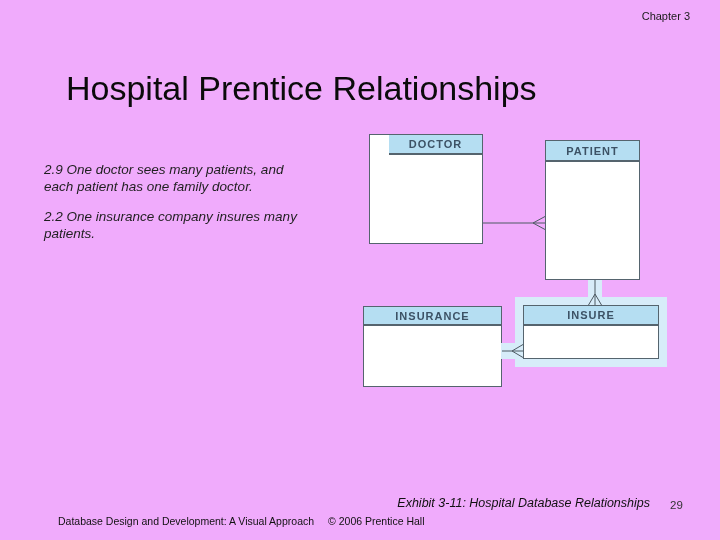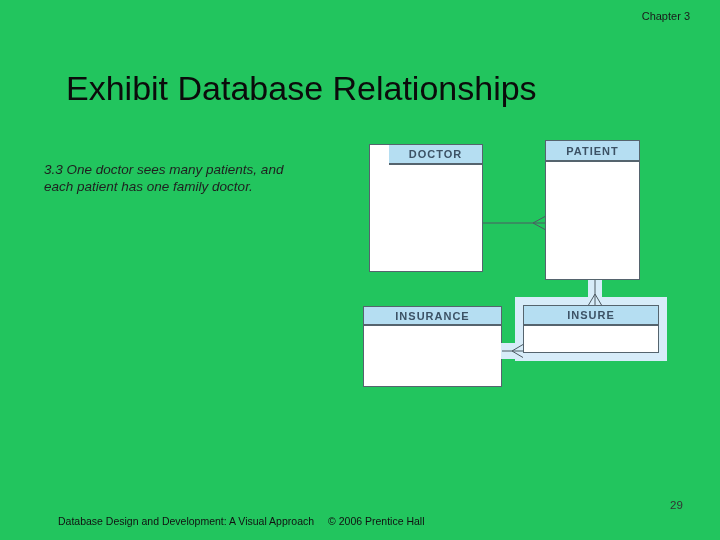--- a/index.html
+++ b/index.html
@@ -1,61 +1,63 @@
 <!DOCTYPE html>
 <html><head>
 <meta charset="utf-8">
 <style>
   html,body { margin:0; padding:0; background:#888; }
   .slide {
-    position:relative; width:720px; height:540px; background:#22c55e;
+    position:relative; width:720px; height:540px; background:#f0abfc;
     font-family:"Liberation Sans", sans-serif; overflow:hidden; margin:0 auto;
   }
   .chapter-label { position:absolute; top:10px; right:30px; font-size:11px; color:#1a1a1a; }
   .slide-title { position:absolute; top:69px; left:66px; font-size:34px; color:#0b0b0b; white-space:nowrap; }
   .notes { position:absolute; top:161px; left:44px; width:325px; }
   .note {
     font-style:italic; font-size:13.5px; line-height:17px; color:#1f1f1f;
     white-space:pre-line; margin:0 0 13px 0;
   }
   .entity { position:absolute; border:1px solid #55646e; background:#ffffff; box-sizing:border-box; }
   .entity-header {
     background:#b5def2; border-bottom:2px solid #55646e; box-sizing:border-box;
     display:flex; align-items:center; justify-content:center;
     font-weight:bold; font-size:11px; letter-spacing:1px; color:#3c5265;
   }
-  #entity-doctor    { left:369px; top:144px; width:114px; height:128px;padding-left:19px; }
+  #entity-doctor    { left:369px; top:134px; width:114px; height:110px;padding-left:19px; }
   #entity-doctor    .entity-header { height:20px; }
   #entity-patient   { left:545px; top:140px; width:95px;  height:140px; }
   #entity-patient   .entity-header { height:21px; }
   #entity-insurance { left:363px; top:306px; width:139px; height:81px; }
   #entity-insurance .entity-header { height:19px; }
-  #entity-insure    { left:523px; top:305px; width:136px; height:48px; box-shadow:0 0 0 8px #d7ecf9; }
+  #entity-insure    { left:523px; top:305px; width:136px; height:54px; box-shadow:0 0 0 8px #d7ecf9; }
   #entity-insure    .entity-header { height:20px; }
   .overlay { position:absolute; left:0; top:0; width:720px; height:540px; pointer-events:none; }
   .exhibit-caption {
     position:absolute; top:496px; right:70px; font-style:italic; font-size:12.5px;
     color:#111; white-space:nowrap;
   }
   .page-number { position:absolute; top:499px; left:670px; font-size:11.5px; color:#333; }
   .book-footer { position:absolute; top:515px; left:14px; font-size:10.5px; color:#111; white-space:nowrap;padding-left:44px; }
   .book-footer .gap { display:inline-block; width:14px; }
 </style>
 </head>
 <body>
 
 <div class="slide">
 
   <div class="chapter-label">Chapter 3</div>
 
-  <div class="slide-title">Exhibit Database Relationships</div>
+  <div class="slide-title">Hospital Prentice Relationships</div>
 
   <div class="notes">
-    <p class="note">3.3 One doctor sees many patients, and
+    <p class="note">2.9 One doctor sees many patients, and
 each patient has one family doctor.</p>
+    <p class="note">2.2 One insurance company insures many
+patients.</p>
   </div>
 
   <div class="entity" id="entity-doctor">
     <div class="entity-header">
       <span>DOCTOR</span>
     </div>
   </div>
 
   <div class="entity" id="entity-patient">
     <div class="entity-header">
@@ -84,19 +86,20 @@
     <line x1="483" y1="223" x2="545" y2="223" stroke-width="1" stroke="#4d5a63"></line>
     <path d="M545,216.5 L533,223 L545,229.5" fill="none" stroke-width="1" stroke="#4d5a63"></path>
 
     <line x1="595" y1="280" x2="595" y2="305" stroke-width="1" stroke="#4d5a63"></line>
     <path d="M588.5,305 L595,294 L601.5,305" fill="none" stroke-width="1" stroke="#4d5a63"></path>
 
     <line x1="502" y1="351" x2="523" y2="351" stroke-width="1" stroke="#4d5a63"></line>
     <path d="M523,344.5 L512,351 L523,357.5" fill="none" stroke-width="1" stroke="#4d5a63"></path>
   </svg>
 
+  <div class="exhibit-caption">Exhibit 3-11: Hospital Database Relationships</div>
   <div class="page-number">29</div>
 
   <div class="book-footer">
     <span>Database Design and Development: A Visual Approach</span><span class="gap"></span><span>© 2006 Prentice Hall</span>
   </div>
 
 </div>
 
 </body></html>

